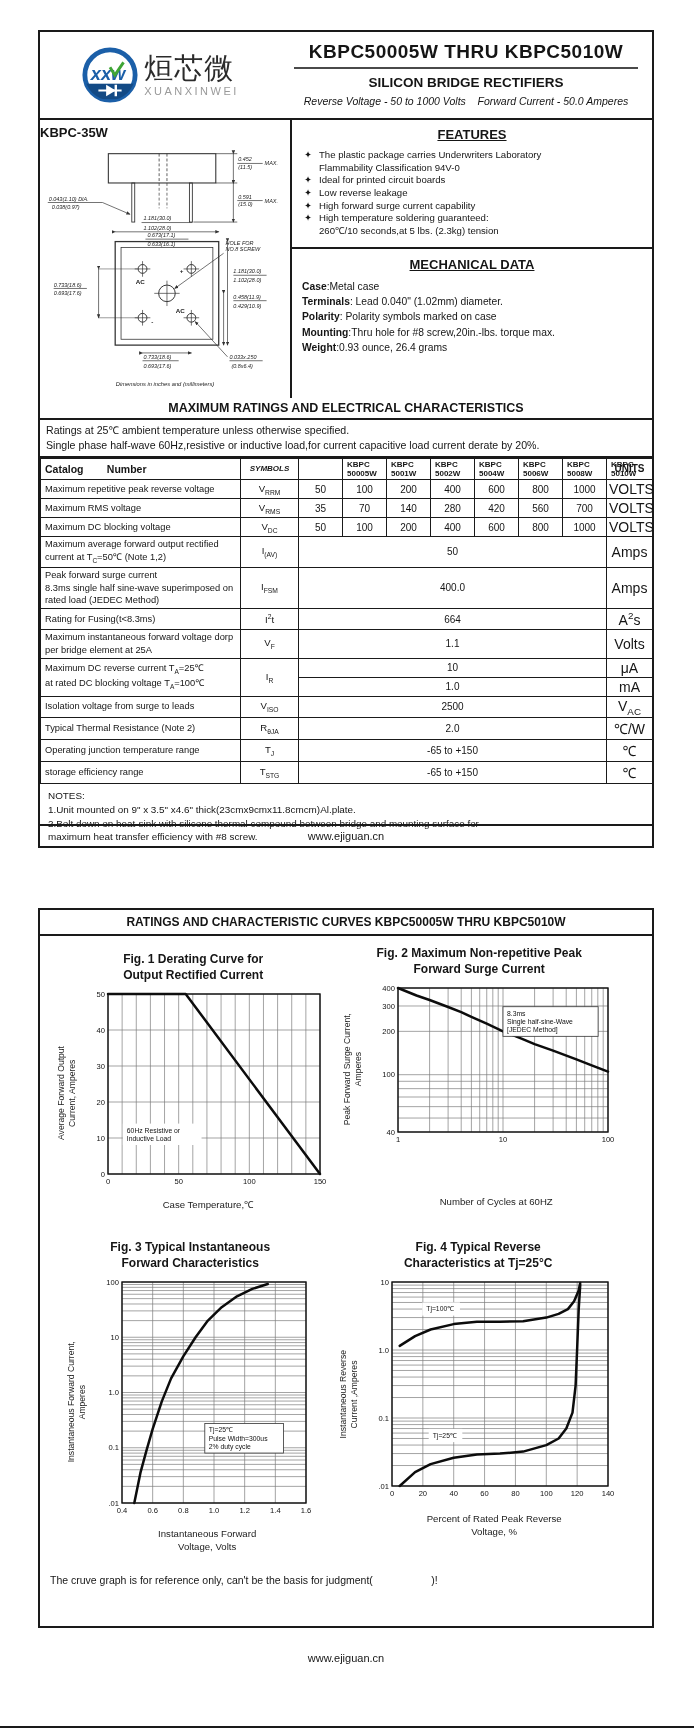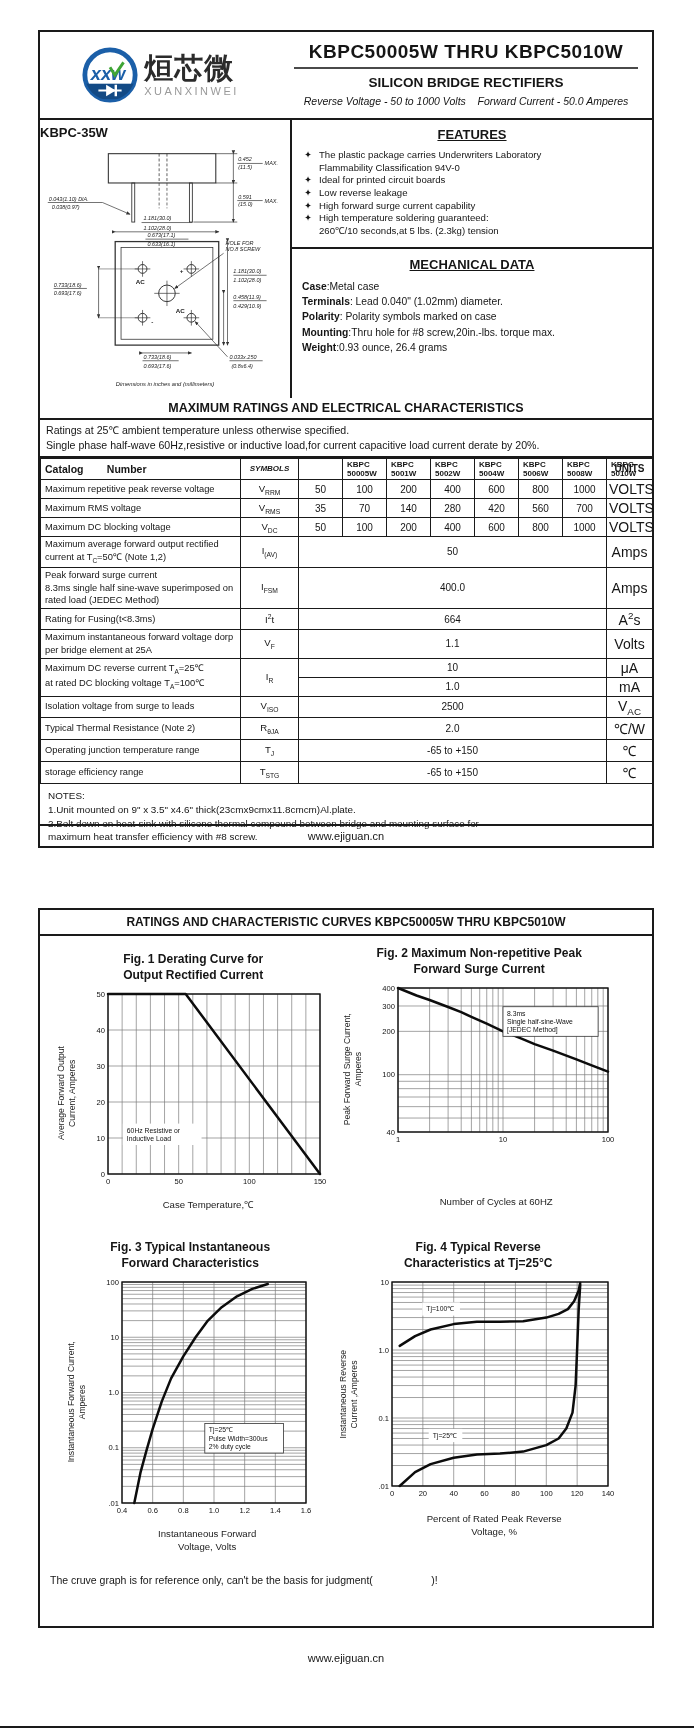--- a/index.html
+++ b/index.html
@@ -5,21 +5,21 @@
   html,body{margin:0;padding:0;background:#ffffff;}
   body{width:694px;height:1736px;position:relative;font-family:"Liberation Sans",sans-serif;color:#151515;}
   svg text{font-family:"Liberation Sans",sans-serif;}
   .page{position:absolute;border:2px solid #1a1a1a;background:#fff;box-sizing:border-box;}
   #page1{left:38px;top:30px;width:616px;height:818px;}
   #page2{left:38px;top:908px;width:616px;height:720px;}
 
   
   .hdr{display:flex;border-bottom:2px solid #1a1a1a;height:86px;}
   .logo-wrap{width:240px;display:flex;align-items:center;justify-content:center;gap:5px;}
-  .logo-cn{font-size:29px;font-weight:bold;color:#2b2b2b;line-height:1;letter-spacing:1px;}
+  .logo-cn{font-size:29px;font-weight:normal;color:#2b2b2b;line-height:1;letter-spacing:1px;}
   .logo-latin{font-size:11px;color:#9a9a9a;letter-spacing:2.5px;margin-top:2px;}
   .title-block{flex:1;text-align:center;padding-top:9px;}
   .doc-title{font-size:19px;font-weight:bold;letter-spacing:.5px;}
   .title-rule{border-bottom:2px solid #4a4a4a;margin:4px 14px 0 14px;}
   .doc-sub{font-size:13.5px;font-weight:bold;margin-top:6px;}
   .doc-tag{font-size:10.5px;font-style:italic;margin-top:5px;white-space:pre;}
 
   
   .content-row{display:flex;align-items:stretch;}
   .pkg-col{width:252px;border-right:2px solid #1a1a1a;padding:3px 0 2px 0;box-sizing:border-box;}

